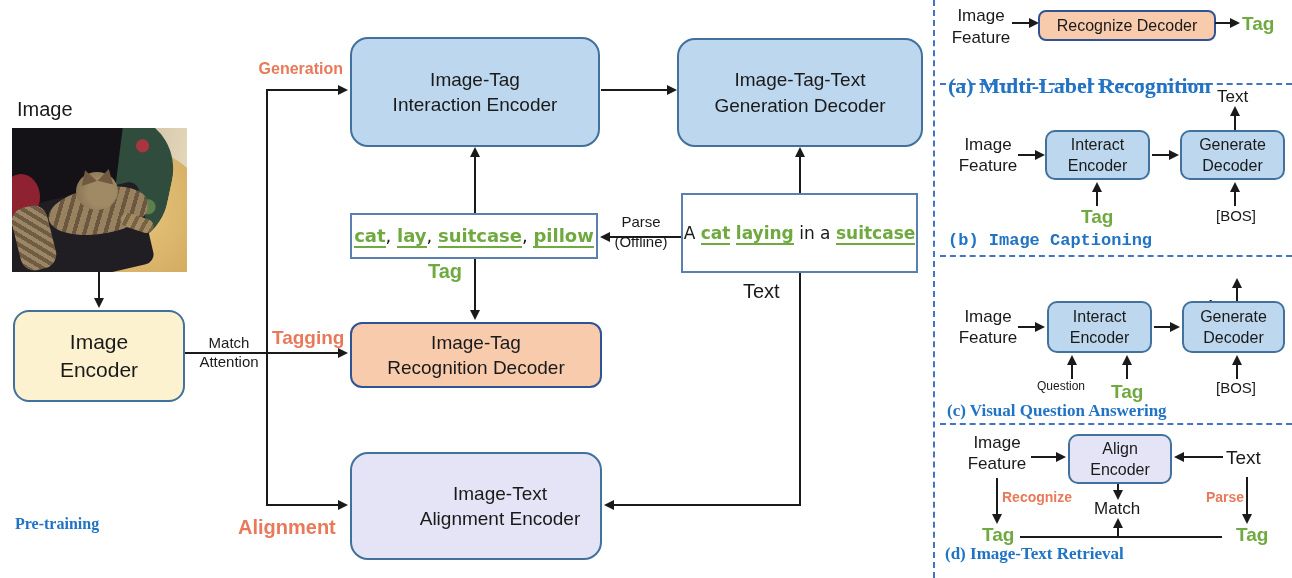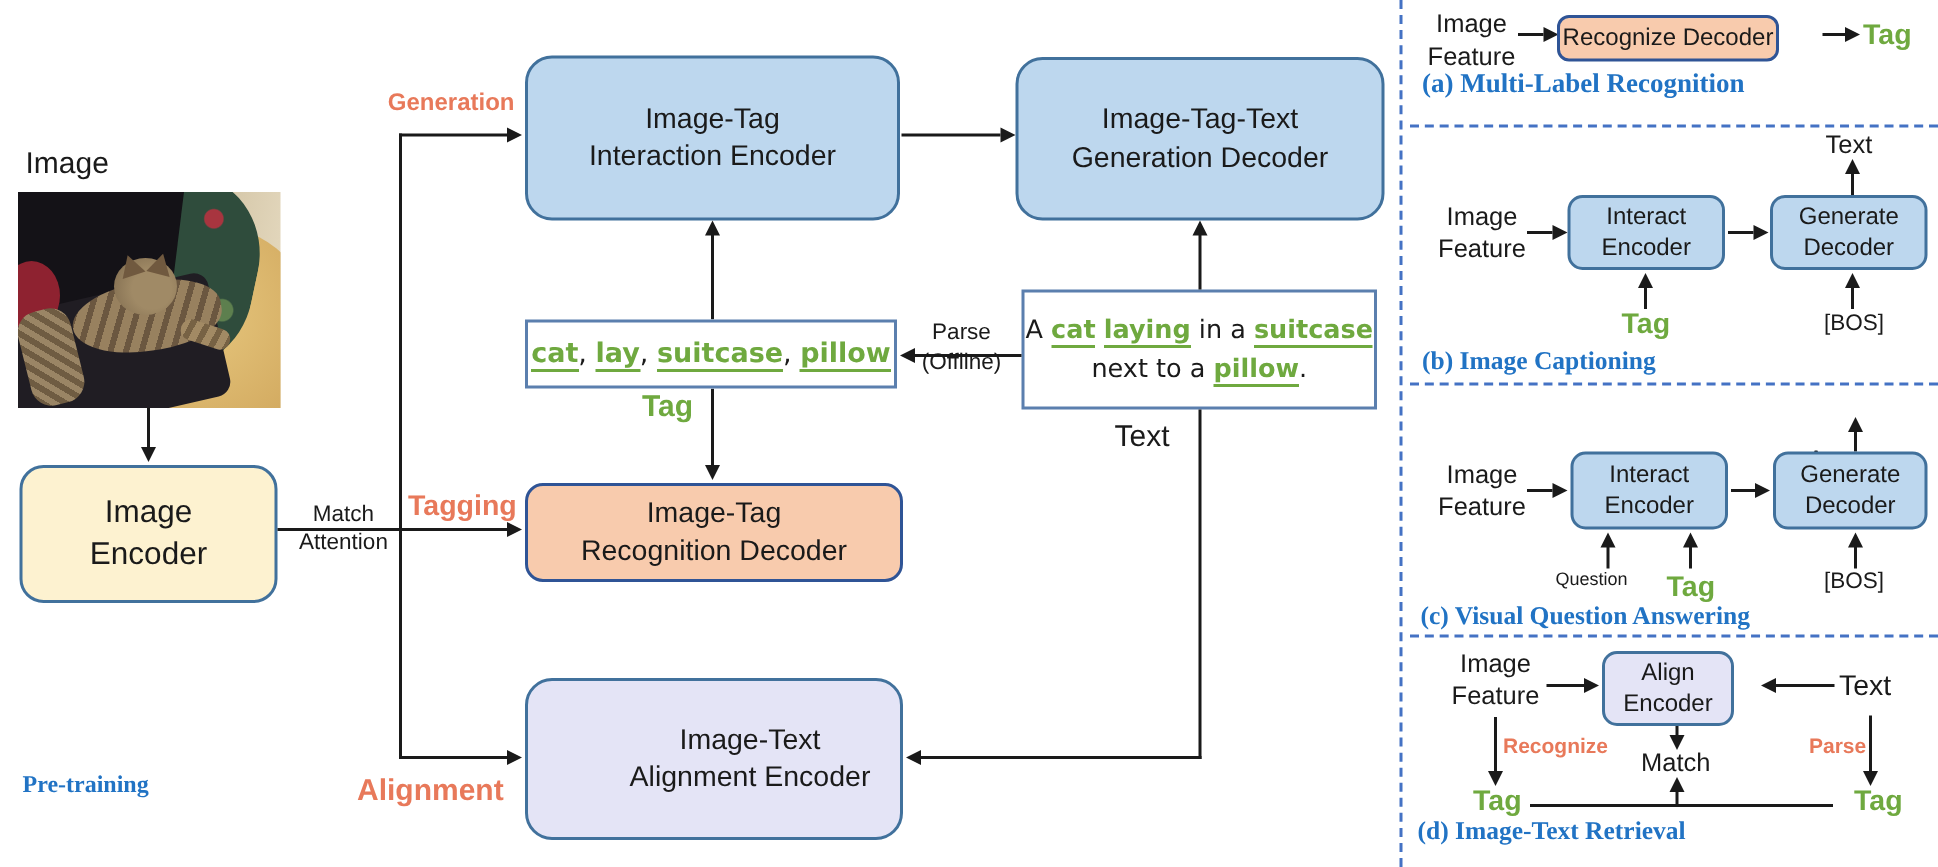--- a/index.html
+++ b/index.html
@@ -133,23 +133,20 @@
 
   <div class="box lav" style="left:350px;top:452px;width:252px;height:108px;border-radius:18px;font-size:19px;padding-left:48px;">
     <div>Image-Text</div>
     <div>Alignment Encoder</div>
   </div>
 
   <div class="box white handw" style="left:681px;top:193px;width:237px;height:80px;font-size:17px;line-height:26px;">
     <div class="tline">
       <span>A </span><span class="gw">cat</span><span> </span><span class="gw">laying</span><span> in a </span><span class="gw">suitcase</span>
     </div>
-    <div class="tline">
-      <span>next to a </span><span class="gw">pillow</span><span>.</span>
-    </div>
   </div>
   <div class="lbl" style="left:743px;top:280px;font-size:20px;">Text</div>
 
   <div class="line hl" style="left:610px;top:236px;width:71px;"></div>
   <div class="ah l" style="left:600px;top:232px;"></div>
   <div class="stack" style="left:603px;top:212px;width:76px;font-size:15px;line-height:20px;">
     <span>Parse</span>
     <span>(Offline)</span>
   </div>
 
@@ -165,27 +162,27 @@
   <div class="dash-h" style="left:940px;top:83px;width:352px;"></div>
   <div class="dash-h" style="left:940px;top:255px;width:352px;"></div>
   <div class="dash-h" style="left:940px;top:423px;width:352px;"></div>
 
   <div class="stack" style="left:951px;top:5px;width:60px;font-size:17px;line-height:22px;">
     <span>Image</span>
     <span>Feature</span>
   </div>
   <div class="line hl" style="left:1012px;top:22px;width:17px;"></div>
   <div class="ah r" style="left:1029px;top:18px;"></div>
-  <div class="box orange" style="left:1038px;top:10px;width:148px;height:31px;border-radius:8px;font-size:16px;">
+  <div class="box orange" style="left:1038px;top:10px;width:178px;height:31px;border-radius:8px;font-size:16px;">
     <div>Recognize Decoder</div>
   </div>
   <div class="line hl" style="left:1215px;top:22px;width:15px;"></div>
   <div class="ah r" style="left:1230px;top:18px;"></div>
   <div class="lbl green" style="left:1242px;top:13px;font-size:19px;">Tag</div>
-  <div class="lbl caption" style="left:948px;top:45px;font-size:18px;">(a) Multi-Label Recognition</div>
+  <div class="lbl caption" style="left:948px;top:73px;font-size:22px;">(a) Multi-Label Recognition</div>
 
   <div class="lbl" style="left:1217px;top:87px;font-size:17px;">Text</div>
   <div class="line vl" style="left:1234px;top:114px;height:16px;"></div>
   <div class="ah u" style="left:1230px;top:106px;"></div>
   <div class="stack" style="left:958px;top:134px;width:60px;font-size:17px;line-height:21px;">
     <span>Image</span>
     <span>Feature</span>
   </div>
   <div class="line hl" style="left:1018px;top:154px;width:17px;"></div>
   <div class="ah r" style="left:1035px;top:150px;"></div>
@@ -198,21 +195,21 @@
   <div class="box blue" style="left:1180px;top:130px;width:105px;height:50px;border-radius:10px;font-size:16px;">
     <div>Generate</div>
     <div>Decoder</div>
   </div>
   <div class="line vl" style="left:1096px;top:190px;height:16px;"></div>
   <div class="ah u" style="left:1092px;top:182px;"></div>
   <div class="lbl green" style="left:1081px;top:206px;font-size:19px;">Tag</div>
   <div class="line vl" style="left:1234px;top:190px;height:16px;"></div>
   <div class="ah u" style="left:1230px;top:182px;"></div>
   <div class="lbl" style="left:1216px;top:207px;font-size:15px;">[BOS]</div>
-  <div class="lbl caption" style="left:948px;top:231px;font-size:17px;">(b) Image Captioning</div>
+  <div class="lbl caption" style="left:948px;top:231px;font-size:17px;font-family:Liberation Mono, monospace;">(b) Image Captioning</div>
 
   <div class="lbl" style="left:1205px;top:259px;font-size:17px;margin-top:38px;">Answer</div>
   <div class="line vl" style="left:1236px;top:286px;height:15px;"></div>
   <div class="ah u" style="left:1232px;top:278px;"></div>
   <div class="stack" style="left:958px;top:306px;width:60px;font-size:17px;line-height:21px;">
     <span>Image</span>
     <span>Feature</span>
   </div>
   <div class="line hl" style="left:1018px;top:326px;width:17px;"></div>
   <div class="ah r" style="left:1035px;top:322px;"></div>
@@ -236,21 +233,21 @@
   <div class="ah u" style="left:1232px;top:355px;"></div>
   <div class="lbl" style="left:1216px;top:379px;font-size:15px;">[BOS]</div>
   <div class="lbl caption" style="left:947px;top:401px;font-size:17px;">(c) Visual Question Answering</div>
 
   <div class="stack" style="left:966px;top:432px;width:62px;font-size:17px;line-height:21px;">
     <span>Image</span>
     <span>Feature</span>
   </div>
   <div class="line hl" style="left:1031px;top:456px;width:25px;"></div>
   <div class="ah r" style="left:1056px;top:452px;"></div>
-  <div class="box lav" style="left:1068px;top:434px;width:88px;height:50px;border-radius:10px;font-size:16px;">
+  <div class="box lav" style="left:1068px;top:434px;width:104px;height:50px;border-radius:10px;font-size:16px;">
     <div>Align</div>
     <div>Encoder</div>
   </div>
   <div class="lbl" style="left:1226px;top:447px;font-size:19px;">Text</div>
   <div class="line hl" style="left:1184px;top:456px;width:39px;"></div>
   <div class="ah l" style="left:1174px;top:452px;"></div>
   <div class="line vl" style="left:1117px;top:484px;height:8px;"></div>
   <div class="ah d" style="left:1113px;top:490px;"></div>
   <div class="lbl" style="left:1094px;top:499px;font-size:17px;">Match</div>
   <div class="line vl" style="left:996px;top:478px;height:38px;"></div>

